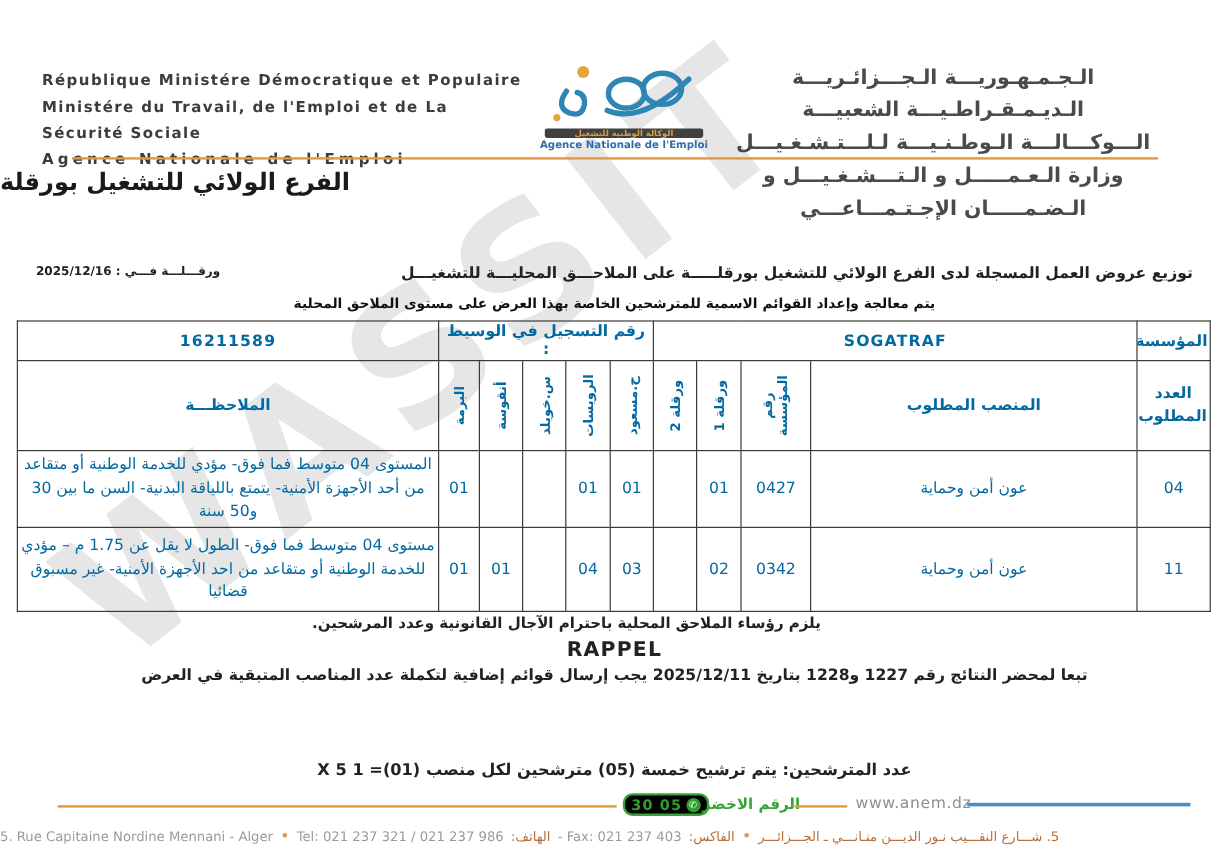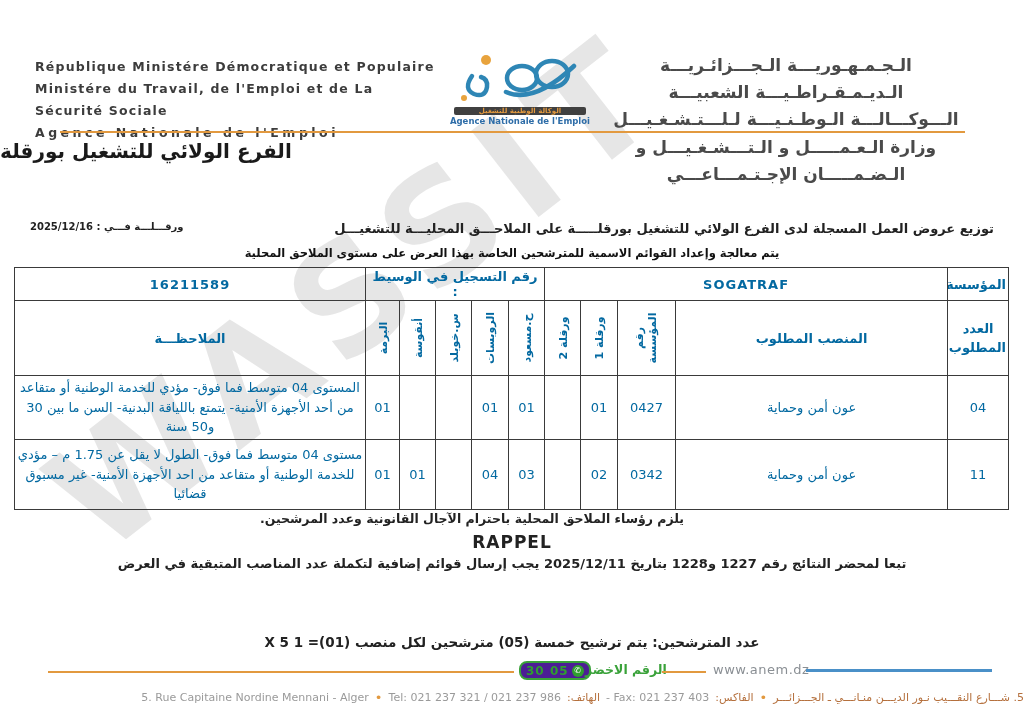--- a/index.html
+++ b/index.html
@@ -56,31 +56,31 @@
               font-size:12.5px;font-weight:bold;}
   .rappel{position:absolute;left:0;top:532px;width:1024px;text-align:center;
           font-size:17px;font-weight:bold;letter-spacing:1px;}
   .rappel-body{position:absolute;left:0;top:556px;width:1024px;text-align:center;direction:rtl;
                font-size:13px;font-weight:bold;}
   .candidates{position:absolute;left:0;top:634px;width:1024px;text-align:center;direction:rtl;
               font-size:13.5px;font-weight:bold;}
   
   .f-orange1{position:absolute;left:48px;top:671px;width:466px;height:2px;background:#e2993f;}
   .f-badge{position:absolute;left:519px;top:661px;height:15px;border:2px solid #3aa23a;
-           border-radius:8px;background:#4c1d95;display:flex;align-items:center;gap:3px;
+           border-radius:8px;background:#000000;display:flex;align-items:center;gap:3px;
            padding:0 5px;}
   .f-badge .num{color:#2f9e2f;font-weight:bold;font-size:12px;letter-spacing:1px;}
   .f-badge .ph{width:12px;height:12px;border-radius:50%;background:#2f9e2f;color:#fff;
                font-size:8px;line-height:12px;text-align:center;display:block;}
   .f-green-lbl{position:absolute;left:585px;top:662px;color:#3aa23a;font-weight:bold;
                font-size:12.5px;direction:rtl;}
   .f-orange2{position:absolute;left:662px;top:671px;width:44px;height:2px;background:#e2993f;}
   .f-site{position:absolute;left:713px;top:662px;color:#8a8f94;font-size:13px;letter-spacing:.5px;}
   .f-blue{position:absolute;left:806px;top:669px;width:186px;height:3px;background:#4a90c8;}
-  .f-address{position:absolute;left:0;top:690px;width:1024px;display:flex;justify-content:flex-end;
+  .f-address{position:absolute;left:0;top:690px;width:1024px;display:flex;justify-content:flex-start;
              align-items:center;gap:6px;font-size:11px;color:#9a9a9a;}
   .f-address .ar{color:#b5703d;direction:rtl;}
   .f-address .dot{color:#e2993f;font-size:13px;}
   
   .logo-svg{display:block;margin:0 auto;}
 </style>
 </head>
 <body>
 
 <div class="page">

